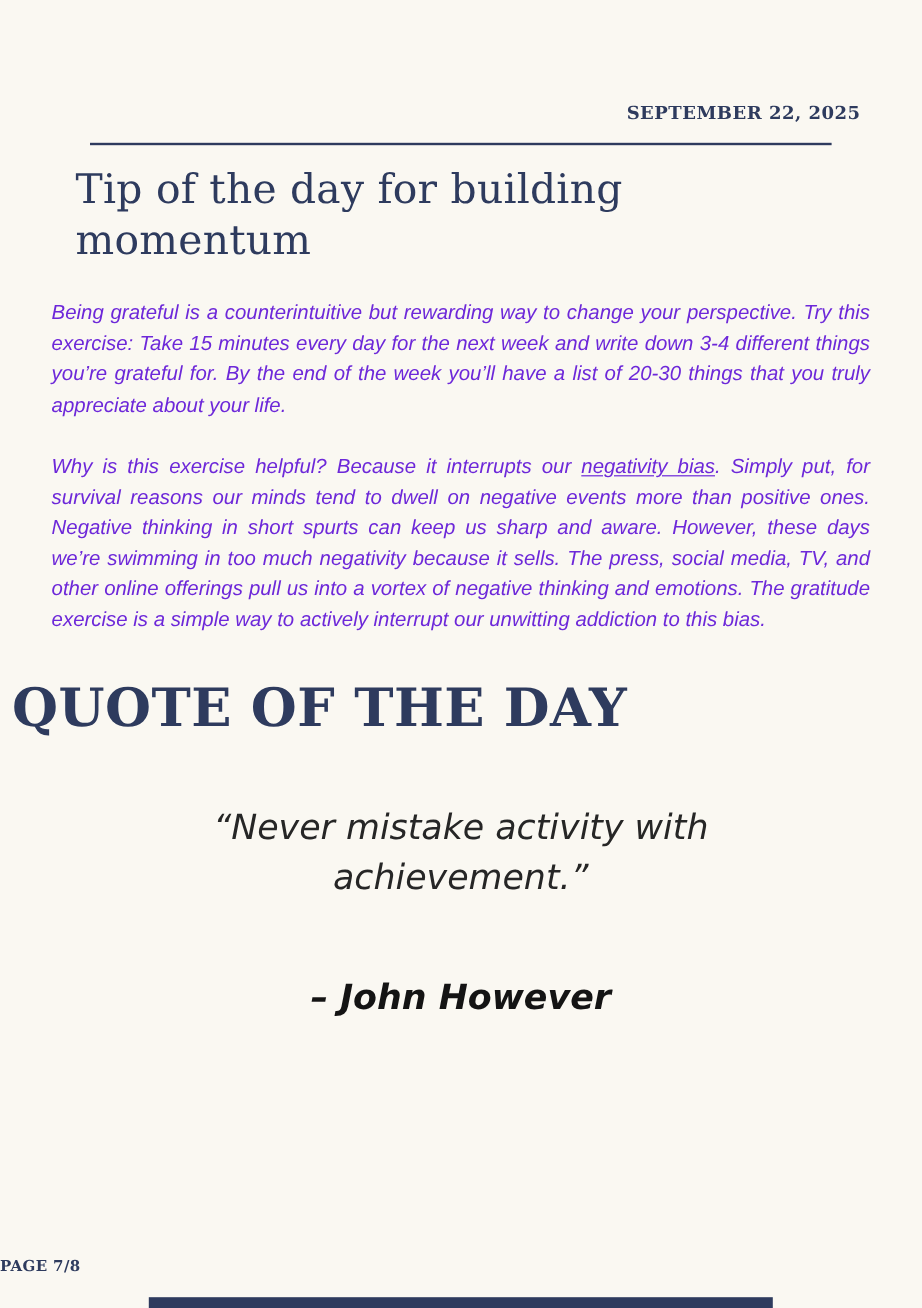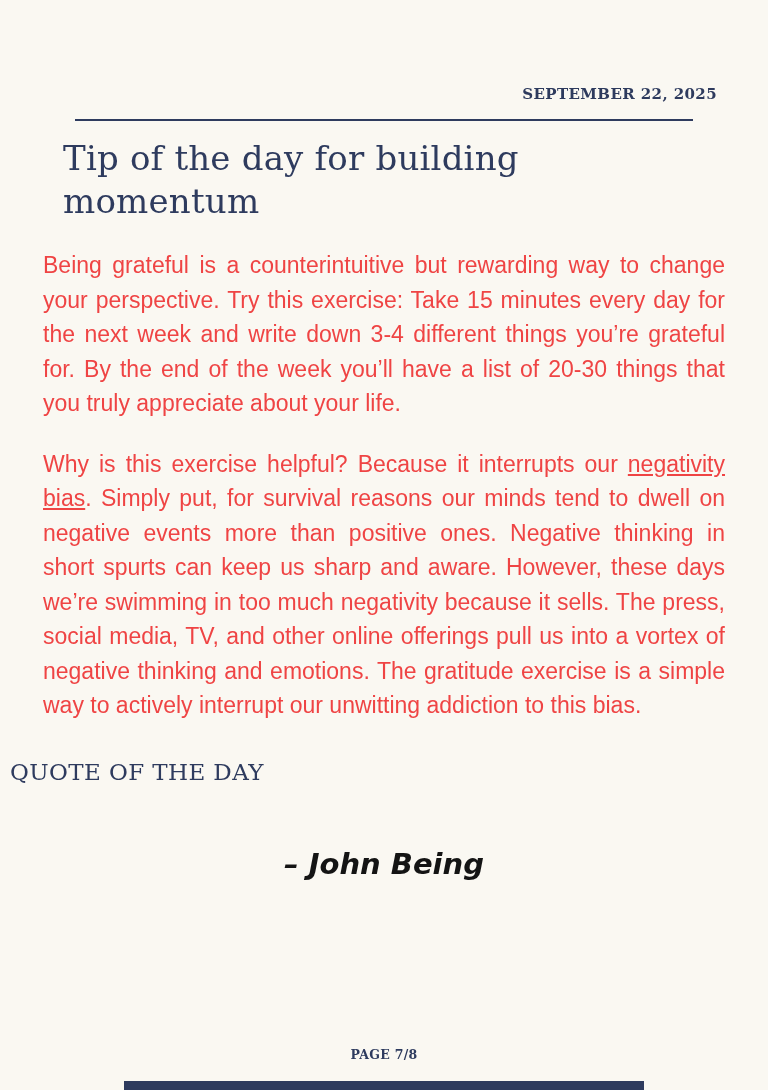--- a/index.html
+++ b/index.html
@@ -41,31 +41,32 @@
     max-width: 530px;
     letter-spacing: 0.2px;
   }
   .tip-heading {
     font-size: 17.5px;
     font-weight: bold;
     color: #141414;
     margin-top: 22px;
   }
   .body-para {
-    font-size: 23px;
+    font-size: 17px;
     line-height: 1.5;
     text-align: justify;
     margin-top: 26px;
-    color: #ef4444;
+    color: #6d28d9;
+    font-style: italic;
   }
   .underline { text-decoration: underline; text-underline-offset: 2px; }
   .quote-heading {
     font-family: "DejaVu Serif", serif;
-    font-weight: normal;
-    font-size: 23px;
+    font-weight: bold;
+    font-size: 44px;
     color: var(--navy, #2e3b5e);
     margin: 36px 0 0 -33px;
     letter-spacing: 0.4px;
   }
   .quote-text {
     font-family: "DejaVu Sans", sans-serif;
     font-size: 29px;
     font-style: italic;
     text-align: center;
     line-height: 1.45;
@@ -80,21 +81,20 @@
     font-weight: bold;
     text-align: center;
     color: #141414;
     margin-top: 62px;
   }
   .page-footer {
     position: absolute;
     bottom: 28px;
     left: 0;
     width: 100%;
-    text-align: center;
     font-family: "DejaVu Serif", serif;
     font-weight: bold;
     font-size: 12.5px;
     color: var(--navy, #2e3b5e);
     letter-spacing: 0.3px;
   }
   .bottom-bar {
     position: absolute;
     bottom: 0;
     left: 50%;
@@ -115,20 +115,21 @@
 
   <h1 class="title">Tip of the day for building momentum</h1>
 
 
   <p class="body-para">Being grateful is a counterintuitive but rewarding way to change your perspective. Try this exercise: Take 15 minutes every day for the next week and write down 3-4 different things you’re grateful for. By the end of the week you’ll have a list of 20-30 things that you truly appreciate about your life.</p>
 
   <p class="body-para"><span>Why is this exercise helpful? Because it interrupts our </span><span class="underline">negativity bias</span><span>. Simply put, for survival reasons our minds tend to dwell on negative events more than positive ones. Negative thinking in short spurts can keep us sharp and aware. However, these days we’re swimming in too much negativity because it sells. The press, social media, TV, and other online offerings pull us into a vortex of negative thinking and emotions. The gratitude exercise is a simple way to actively interrupt our unwitting addiction to this bias.</span></p>
 
   <h2 class="quote-heading">QUOTE OF THE DAY</h2>
 
+  <div class="quote-text">“Never mistake activity with achievement.”</div>
 
-  <div class="attribution">– John Being</div>
+  <div class="attribution">– John However</div>
 
   <div class="page-footer">PAGE 7/8</div>
 
   <div class="bottom-bar"></div>
 
 </div>
 
 </body></html>

